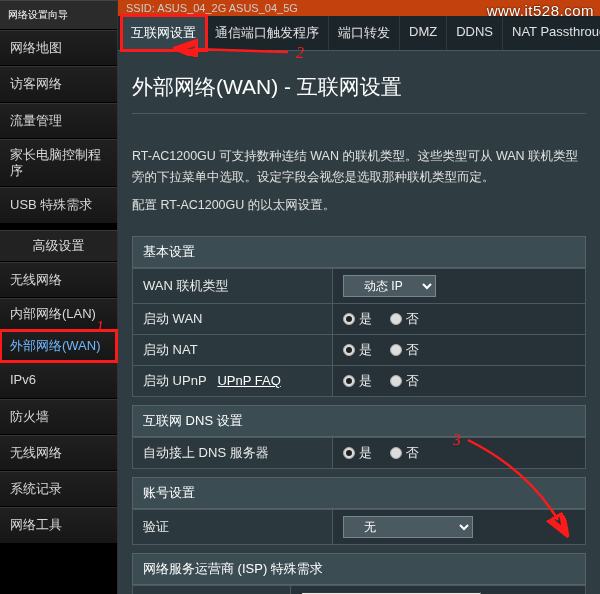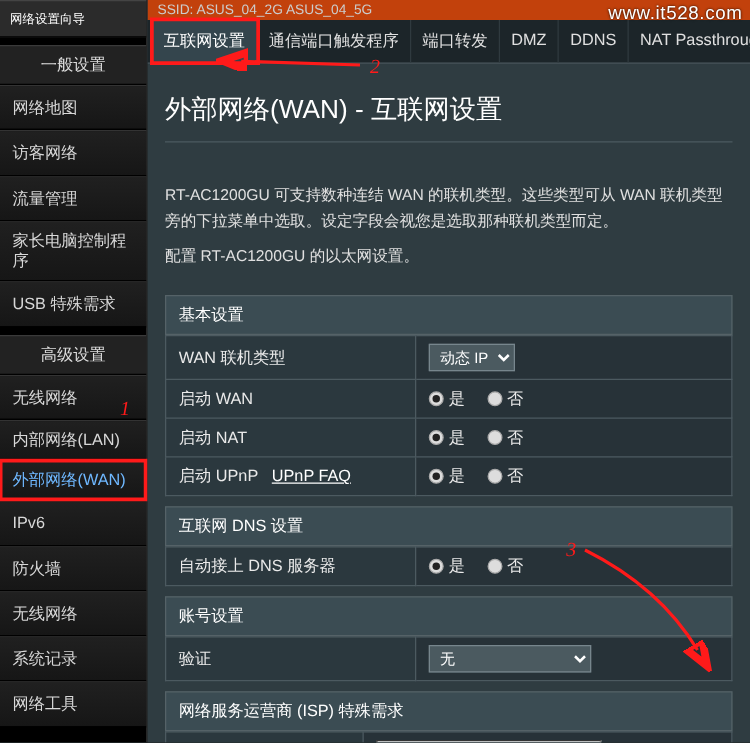--- a/index.html
+++ b/index.html
@@ -129,21 +129,21 @@
     color: #eaeaea;
     vertical-align: middle;
   }
   table.frm td.label { width: 200px; background: #2b383e; }
   table.frm td.ctrl { background: #273238; }
   .sel {
     background: #4b5a60;
     color: #fff;
     border: 1px solid #77868d;
     font-size: 12px;
-    padding: 2px 4px;
+    padding: 2px 16px;
   }
   .txt {
     background: #e8ecee;
     border: 1px inset #888;
     height: 20px;
     width: 180px;
   }
   .radio-wrap { display: inline-flex; align-items: center; gap: 4px; margin-right: 14px; }
   .radio {
     width: 12px; height: 12px; border-radius: 50%;
@@ -188,21 +188,20 @@
 </head>
 <body>
 
 <div class="watermark">www.it528.com</div>
 
 <div class="layout">
 
   <div class="sidebar">
     <div class="wiz">网络设置向导</div>
 
-    <div class="section-title">一般设置</div>
     <div class="item">网络地图</div>
     <div class="item">访客网络</div>
     <div class="item">流量管理</div>
     <div class="item tall">家长电脑控制程序</div>
     <div class="item">USB 特殊需求</div>
 
     <div class="section-title">高级设置</div>
     <div class="item">无线网络</div>
     <div class="item tall">内部网络(LAN)</div>
     <div class="item tall active hl">外部网络(WAN)</div>

